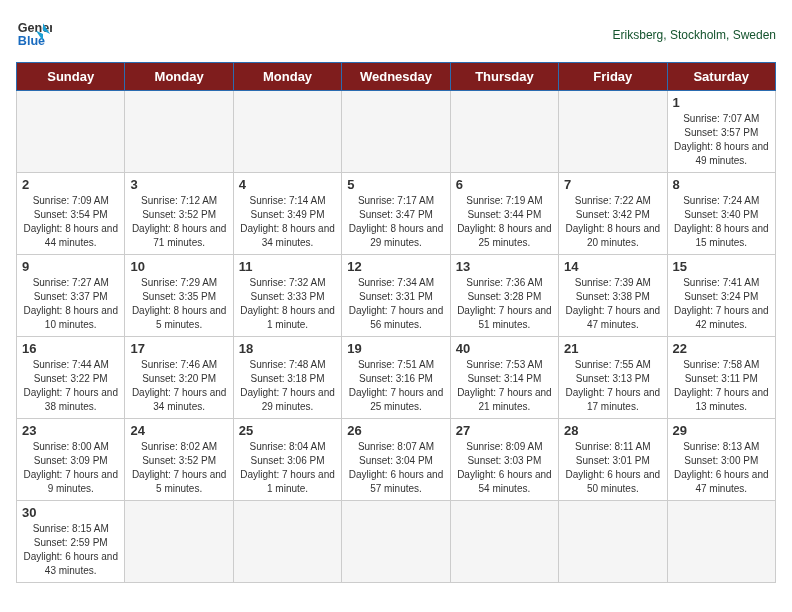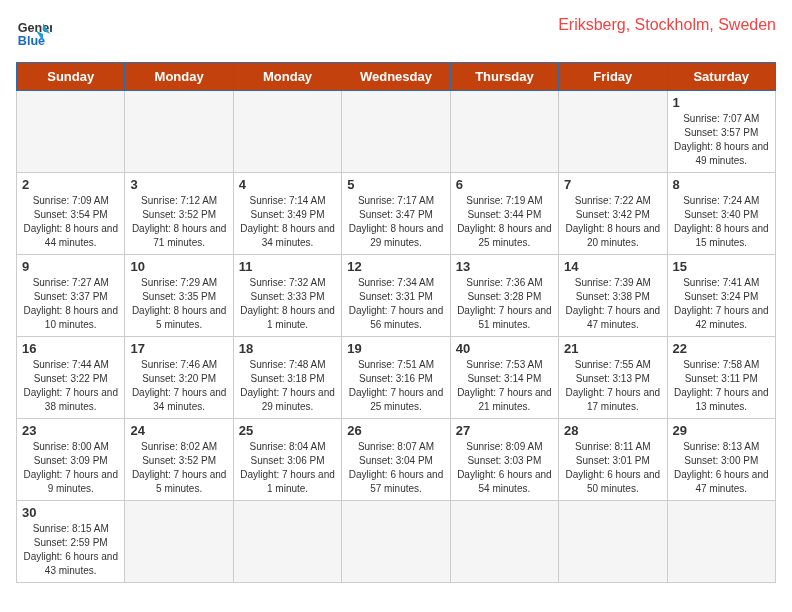--- a/index.html
+++ b/index.html
@@ -31,30 +31,31 @@
     .title-block {
       text-align: right;
     }
     .month-title {
       font-size: 32px;
       font-weight: bold;
       color: #333;
       line-height: 1.1;
     }
     .location {
-      font-size: 16px;
-      color: #ef4444;
+      font-size: 12px;
+      color: #14532d;
+      margin-top: 12px;
     }
     .calendar {
       width: 100%;
       border-collapse: collapse;
       border: 1px solid #ccc;
     }
     .calendar th {
-      background: #c2410c;
+      background: #7f1d1d;
       color: #fff;
       font-size: 13px;
       font-weight: bold;
       text-align: center;
       padding: 6px 4px;
       border: 1px solid #2b6cb0;
     }
     .calendar td {
       width: 14.28%;
       vertical-align: top;

